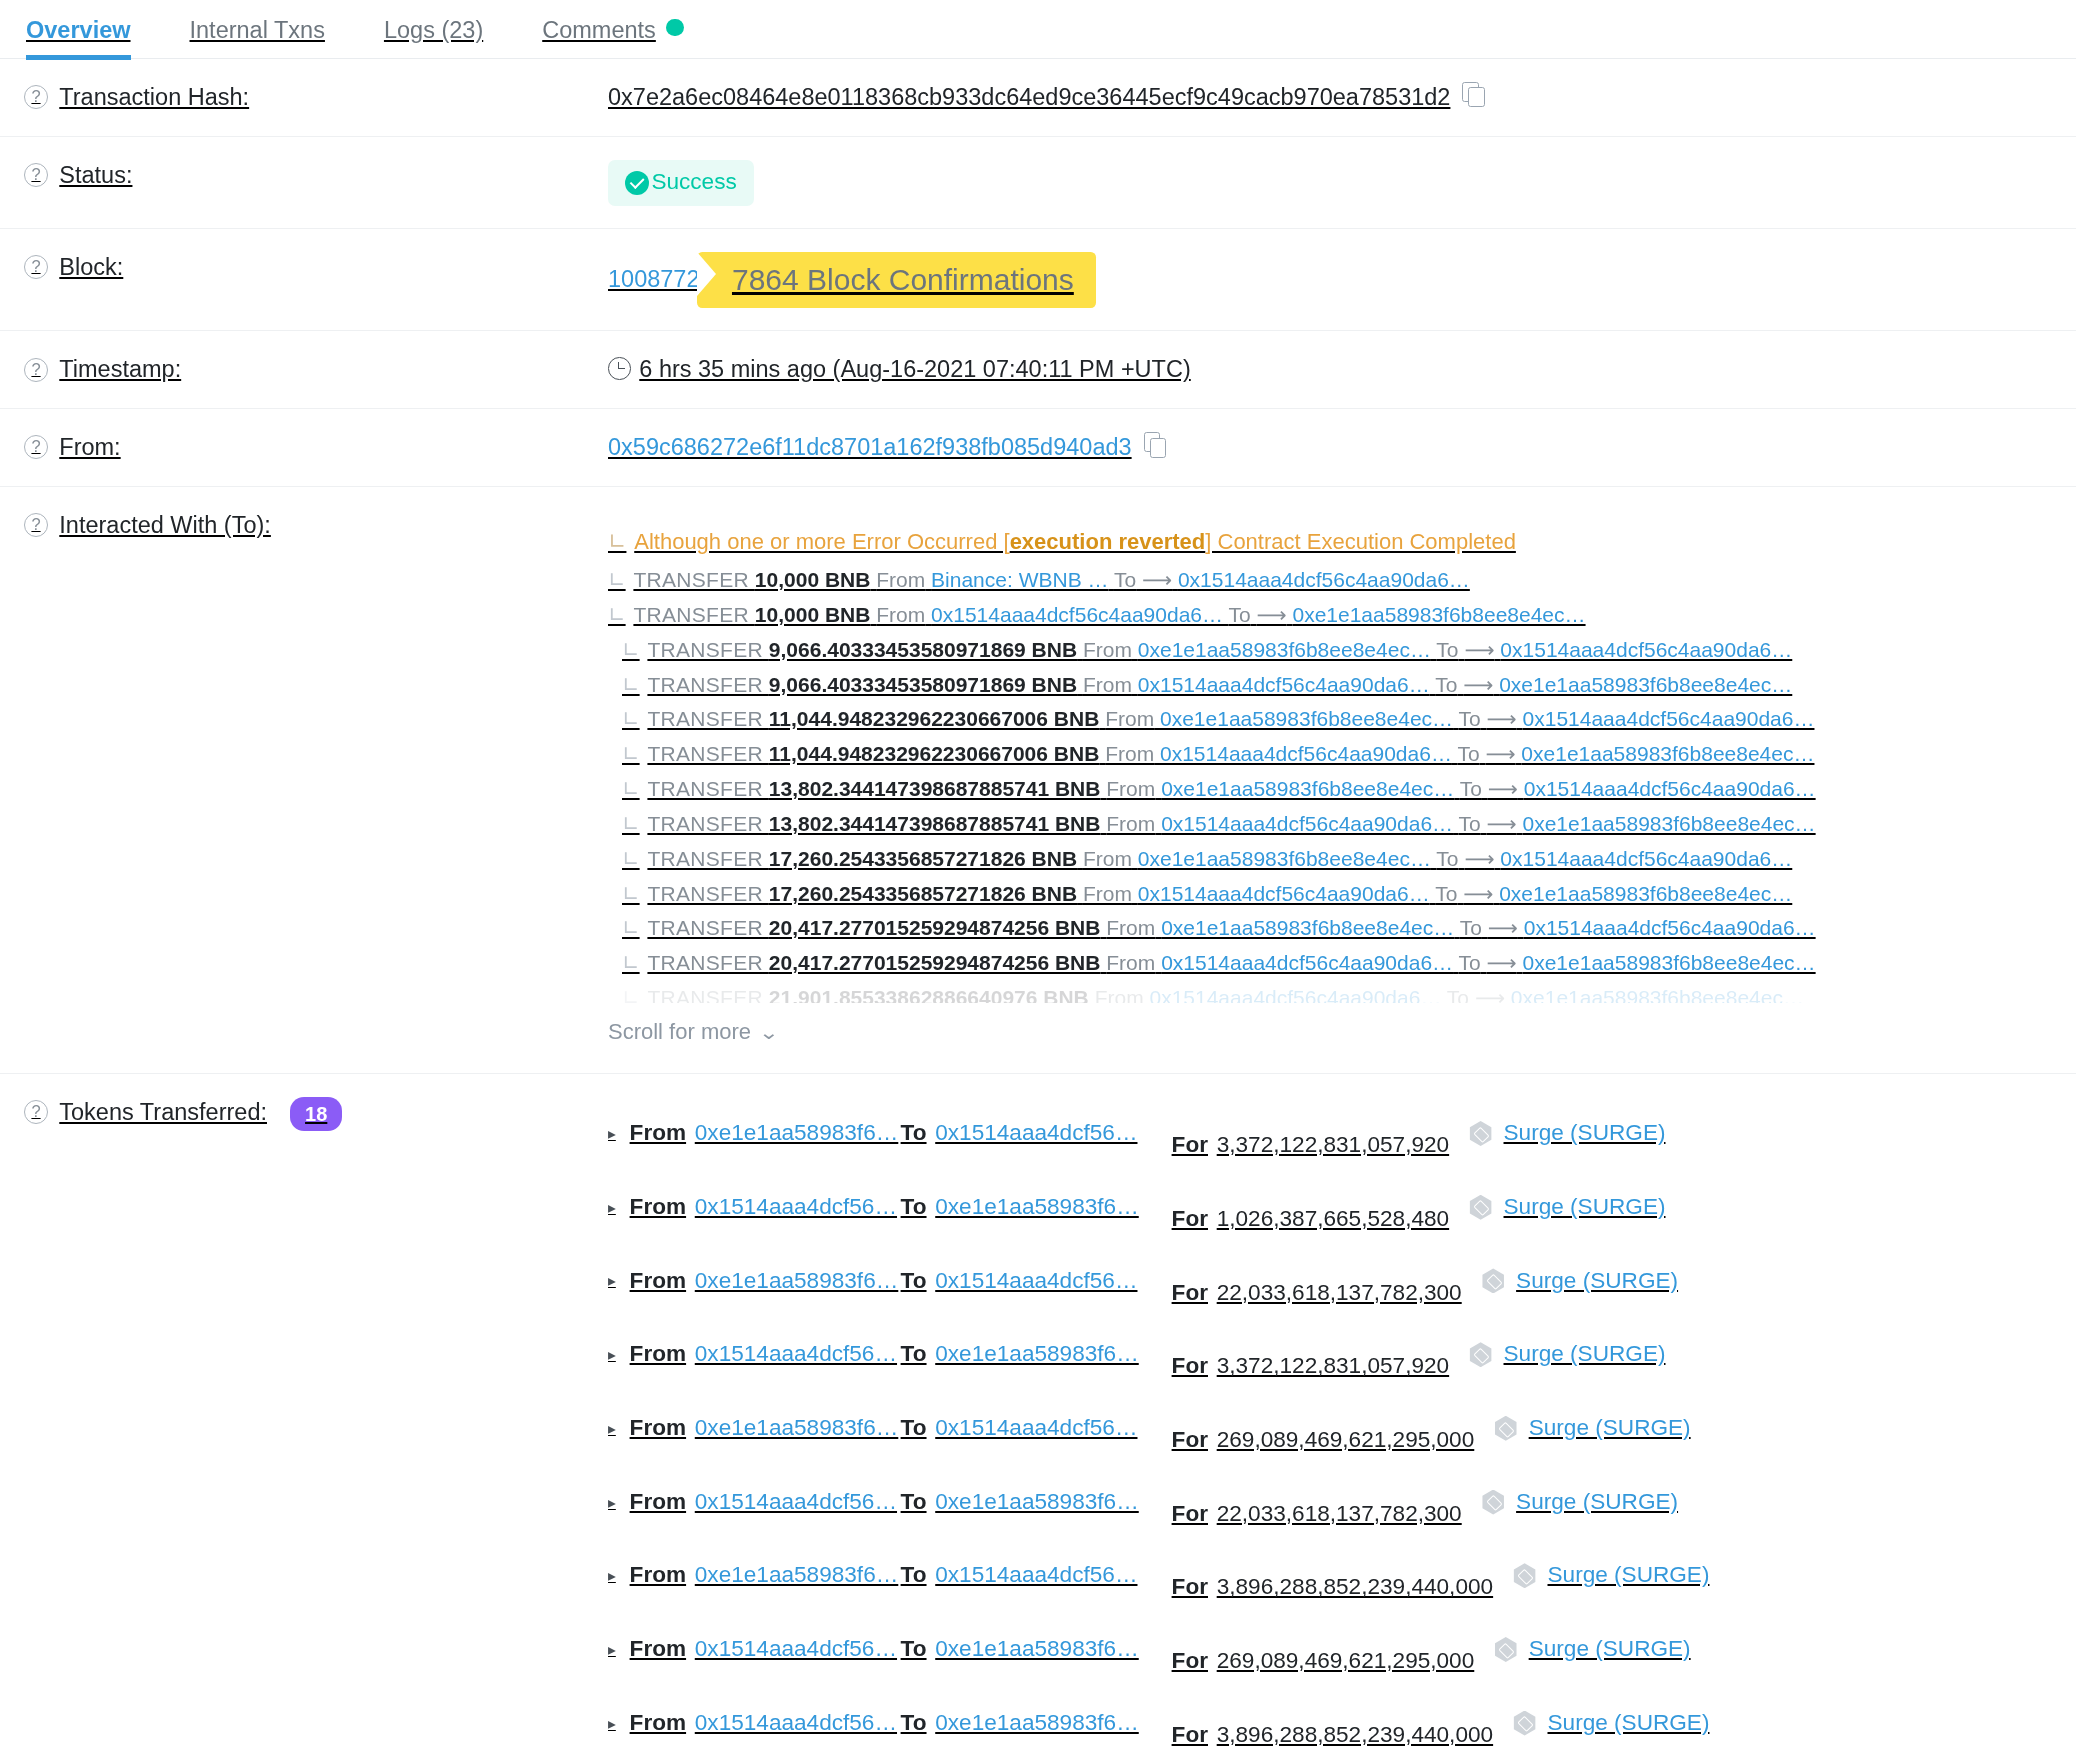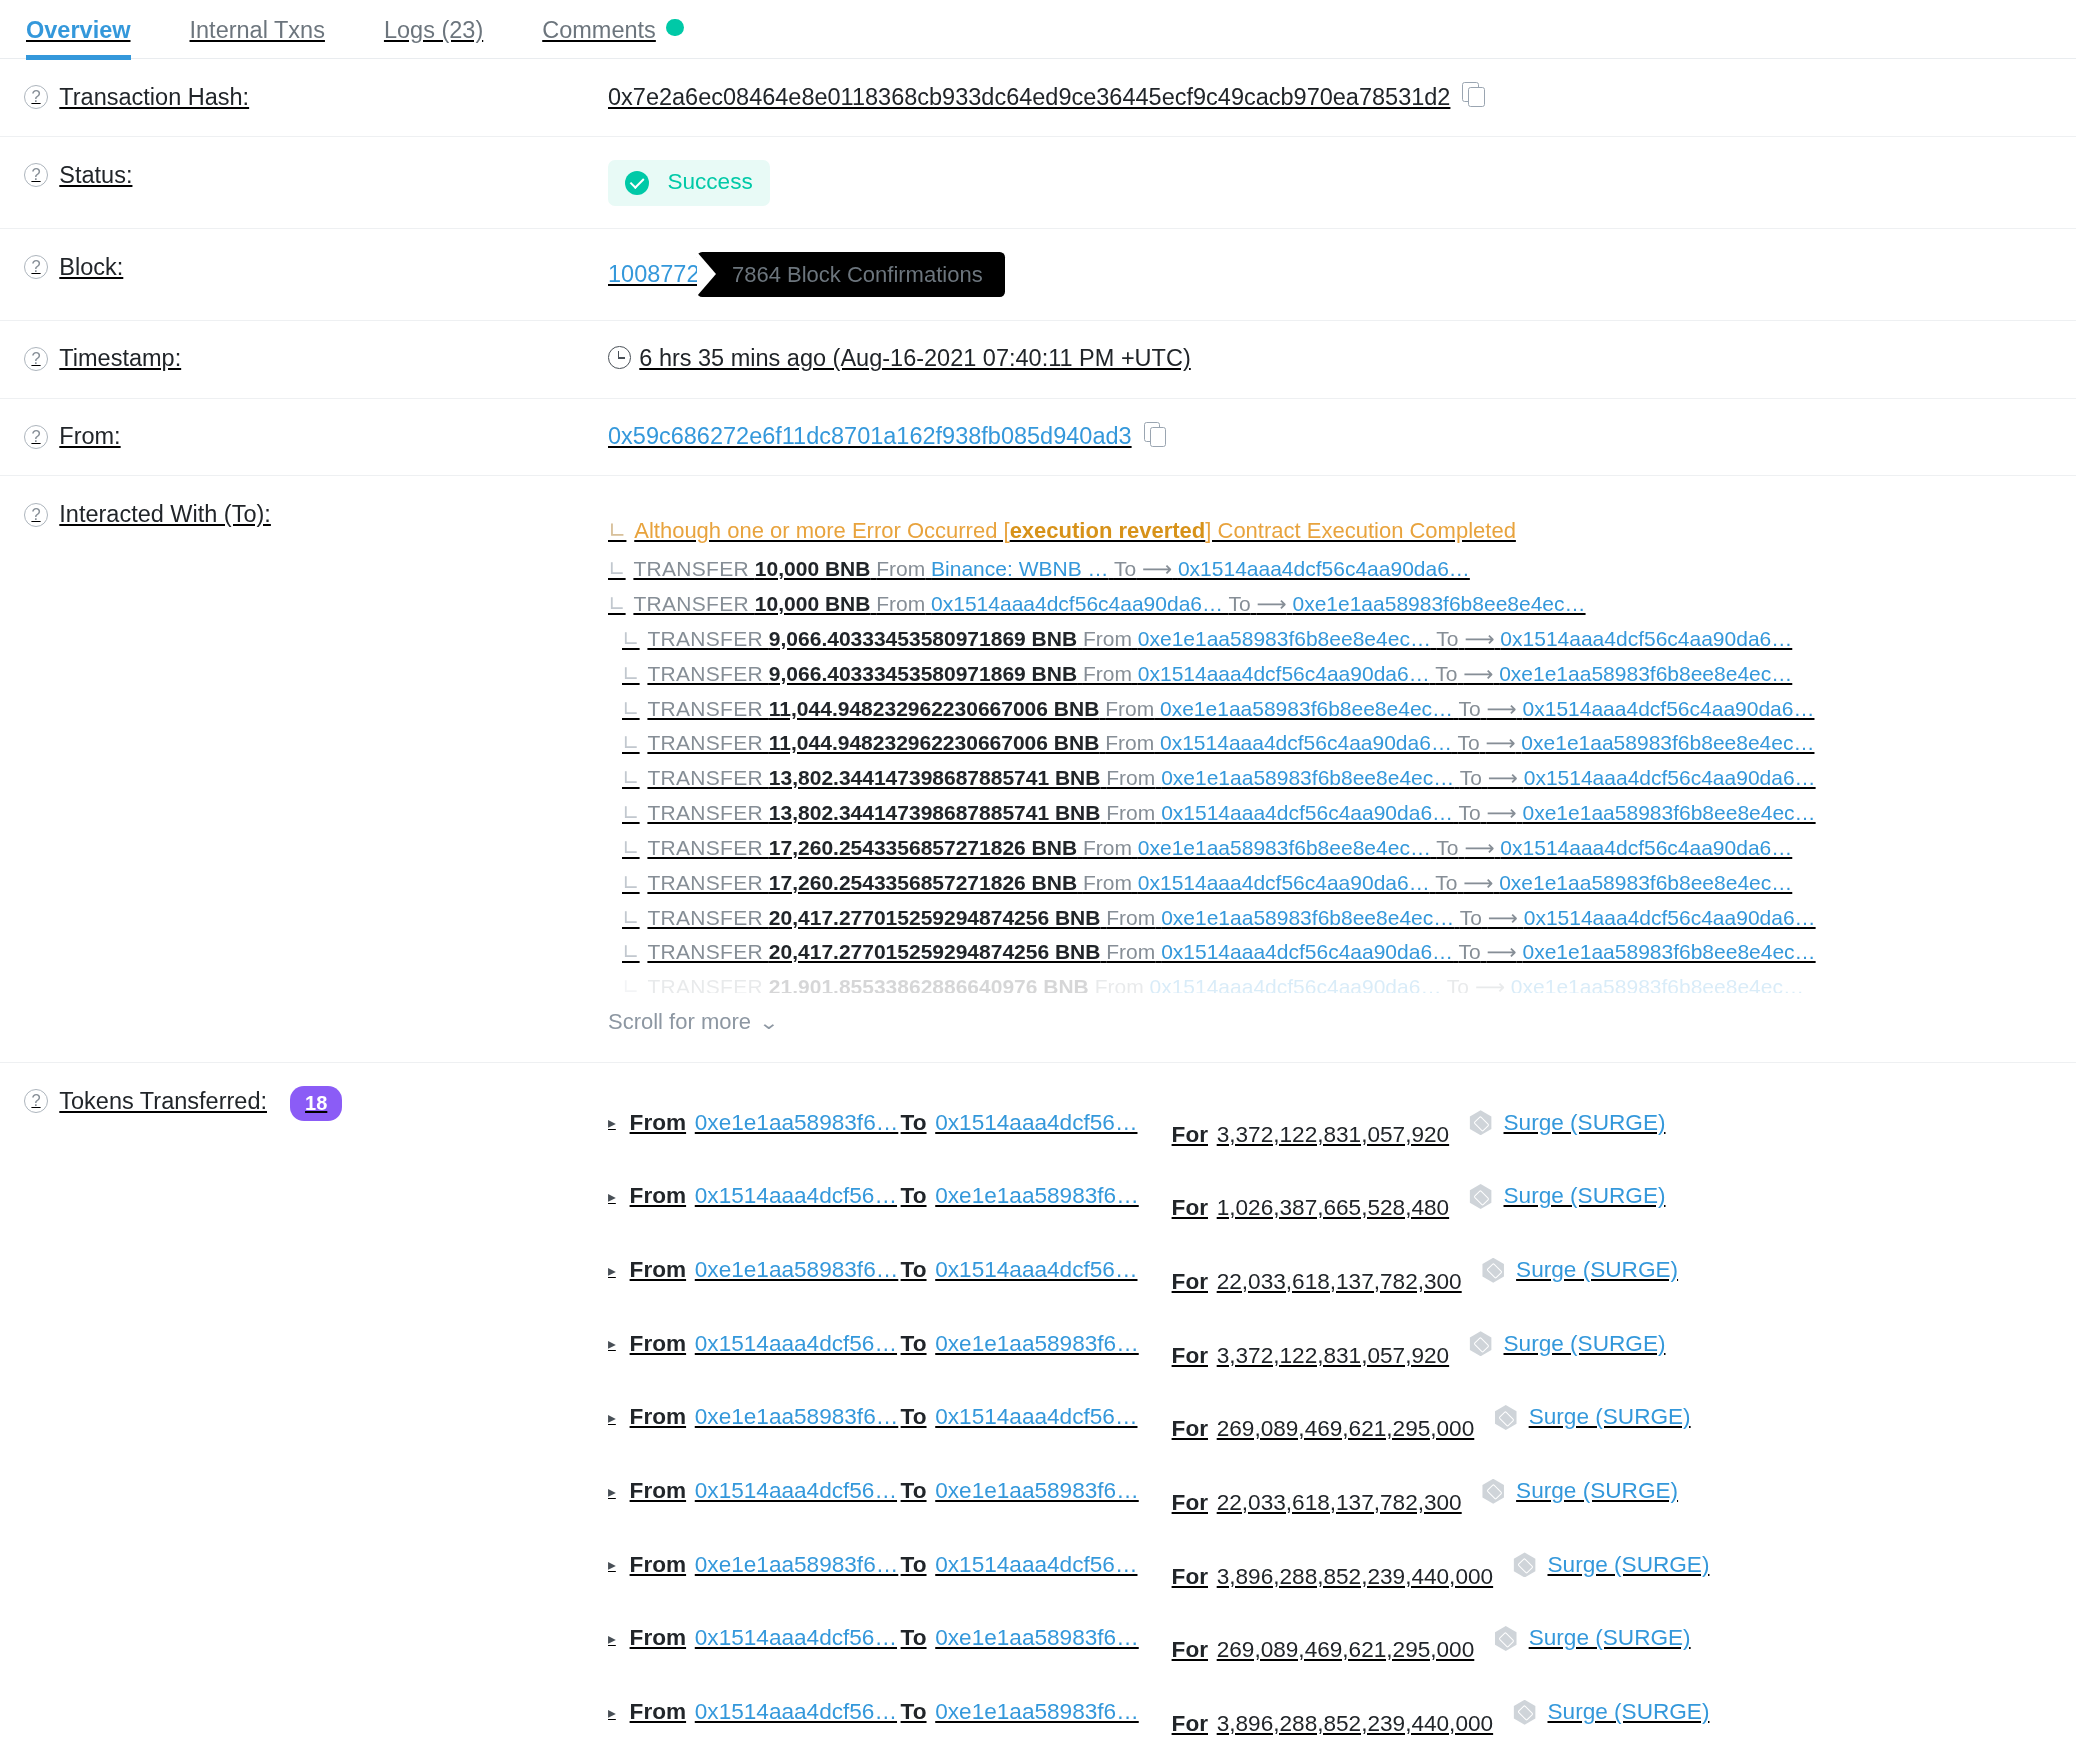--- a/index.html
+++ b/index.html
@@ -111,21 +111,21 @@
   a, .link {
     color: #3498db;
     text-decoration: none;
     cursor: pointer;
   }
 
   
   .status-badge {
     display: inline-flex;
     align-items: center;
-    gap: 18px;
+    gap: 2px;
     background: #e8faf6;
     border-radius: 7px;
     padding: 7.8px 17.4px;
     font-size: 22.6px;
     color: #00c9a7;
   }
   .check-circle {
     width: 24px; height: 24px;
     border-radius: 50%;
     background: #00c9a7;
@@ -138,23 +138,23 @@
     left: 7.8px; top: 4.3px;
     width: 6px; height: 11.3px;
     border: solid #fff;
     border-width: 0 2.6px 2.6px 0;
     transform: rotate(45deg);
   }
 
   
   .block-line { display: flex; align-items: center; }
   .confirm-chip {
-    background: #000000;
+    background: #fde047;
     color: #6c757d;
-    font-size: 22px;
+    font-size: 30px;
     padding: 7.8px 22.6px 7.8px 35px;
     border-radius: 5.2px;
     margin-left: -15.6px;
     position: relative;
   }
   .confirm-chip:before {
     content: "";
     position: absolute;
     left: 0; top: 0;
     border-style: solid;

